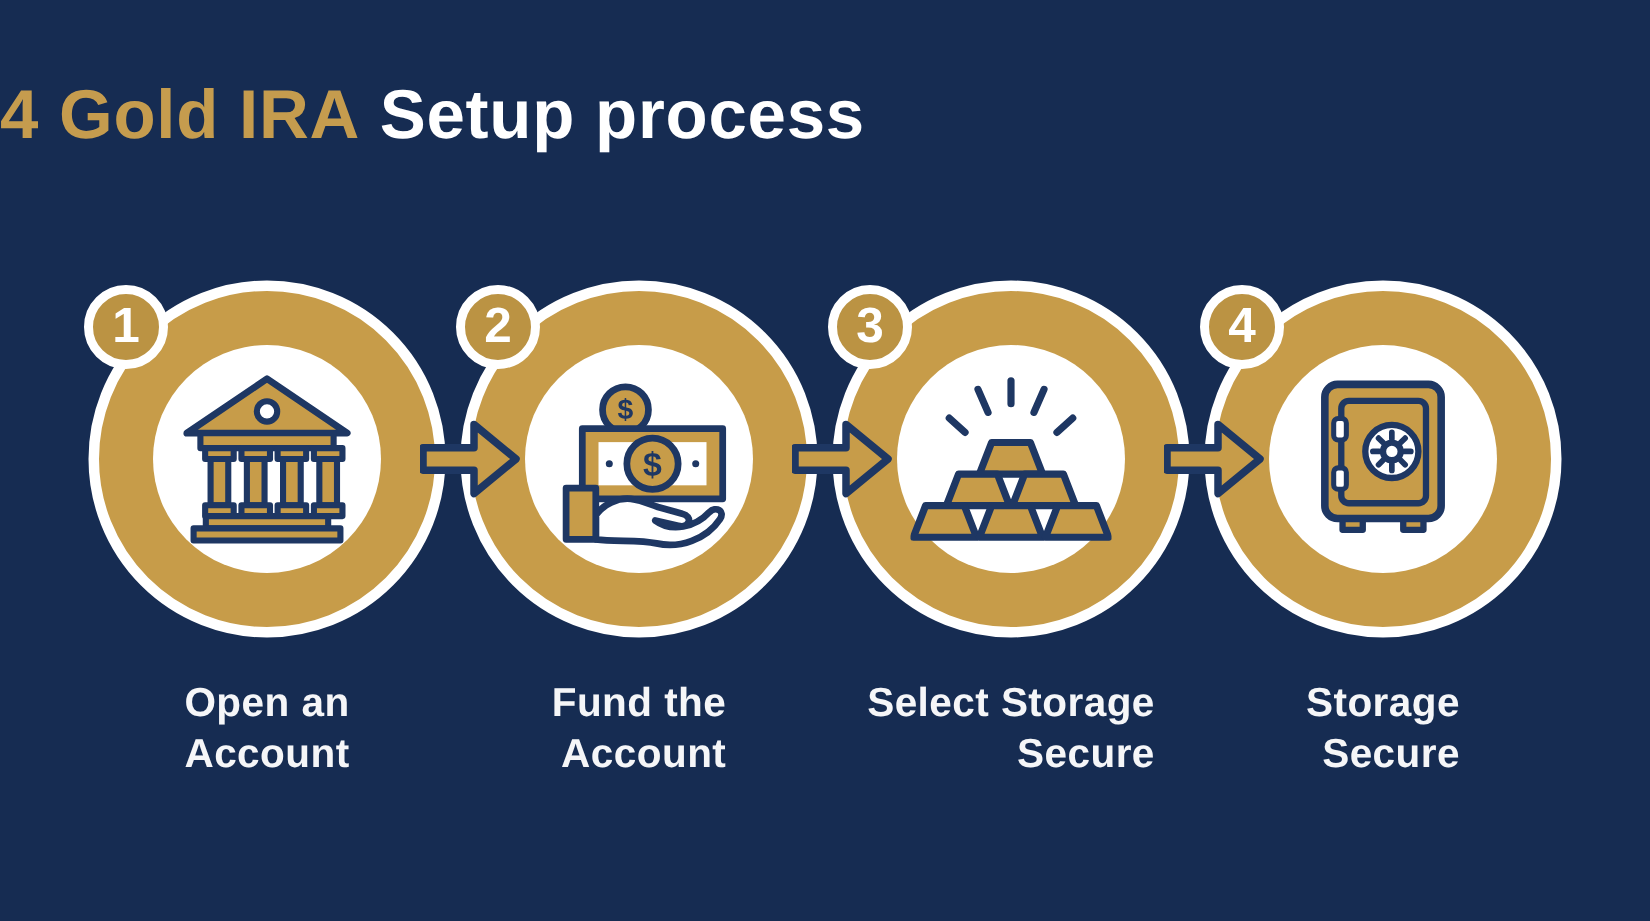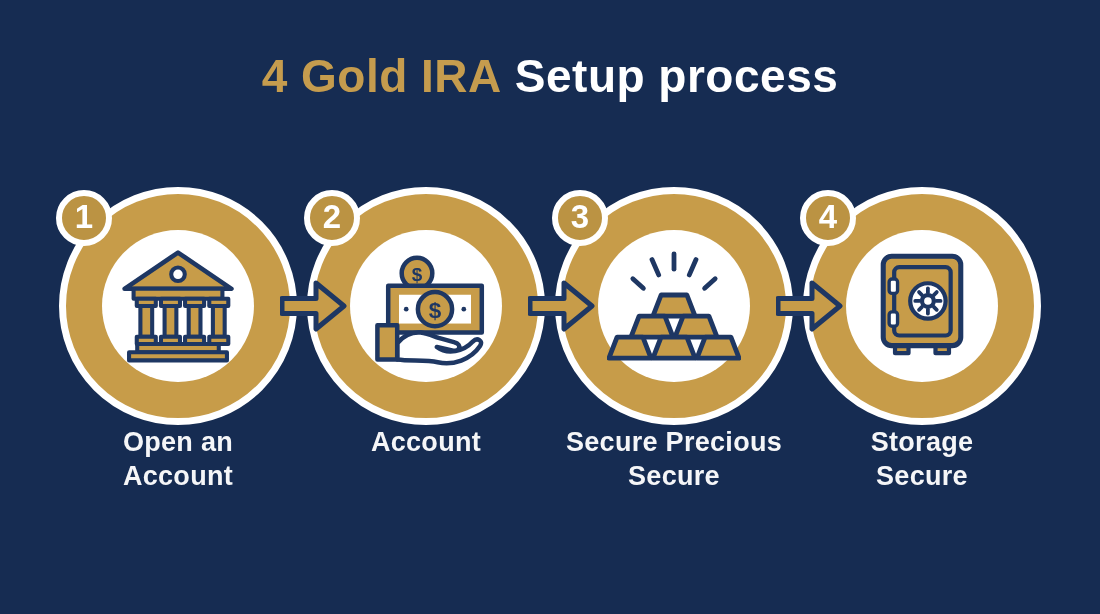--- a/index.html
+++ b/index.html
@@ -6,21 +6,21 @@
   html, body { margin: 0; padding: 0; }
   body {
     width: 1100px; height: 614px;
     background: #162c52;
     font-family: "Liberation Sans", sans-serif;
     overflow: hidden;
     position: relative;
   }
   .title {
     margin: 50px 0 0 0;
-    text-align: center;
+    text-align: left;
     font-size: 46px;
     font-weight: bold;
     letter-spacing: 0.5px;
     line-height: 1.15;
   }
   .title .hl   { color: #c59c4e; }
   .title .rest { color: #ffffff; margin-left: 13px; }
 
   .steps-row {
     position: relative;
@@ -54,26 +54,27 @@
     border-radius: 50%;
     background: #bb9343;
     border: 6px solid #ffffff;
     color: #ffffff;
     font-weight: bold;
     font-size: 33px;
     display: flex; align-items: center; justify-content: center;
     padding-bottom: 2px;
   }
   .label {
+    margin-top: 26px;
     color: #f5f6f8;
     font-weight: bold;
     font-size: 27px;
     line-height: 1.26;
     letter-spacing: 0.3px;
-    text-align: center;
+    text-align: right;
   }
   .label span { display: block; }
   .arrow {
     position: absolute;
     top: 86px;
     width: 68px; height: 66px;
   }
   .arrow-1 { left: 280px; }
   .arrow-2 { left: 528px; }
   .arrow-3 { left: 776px; }
@@ -145,20 +146,21 @@
               <rect x="16" y="88" width="22" height="38" fill="#c79c49"></rect>
             </g>
           </svg>
         </div>
       </div>
       <div class="badge">
         <span>2</span>
       </div>
     </div>
     <div class="label">
+      <span>Fund the</span>
       <span>Account</span>
     </div>
   </div>
 
   <div class="step">
     <div class="circle-wrap">
       <div class="ring">
         <div class="inner">
           <svg width="134" height="120" viewBox="0 0 140 125">
             <g stroke="#1e3763" stroke-width="5" stroke-linejoin="round" stroke-linecap="round">
@@ -177,21 +179,21 @@
               </g>
             </g>
           </svg>
         </div>
       </div>
       <div class="badge">
         <span>3</span>
       </div>
     </div>
     <div class="label">
-      <span>Secure Precious</span>
+      <span>Select Storage</span>
       <span>Secure</span>
     </div>
   </div>
 
   <div class="step">
     <div class="circle-wrap">
       <div class="ring">
         <div class="inner">
           <svg width="118" height="116" viewBox="0 0 140 130">
             <g stroke="#1e3763" stroke-linejoin="round" stroke-linecap="round">

